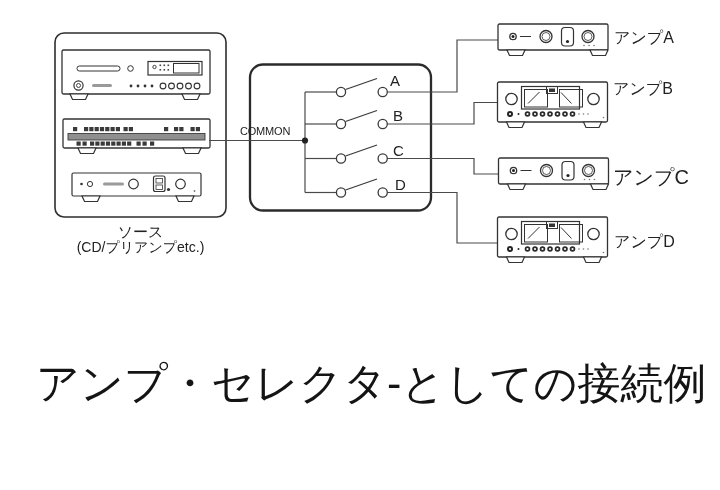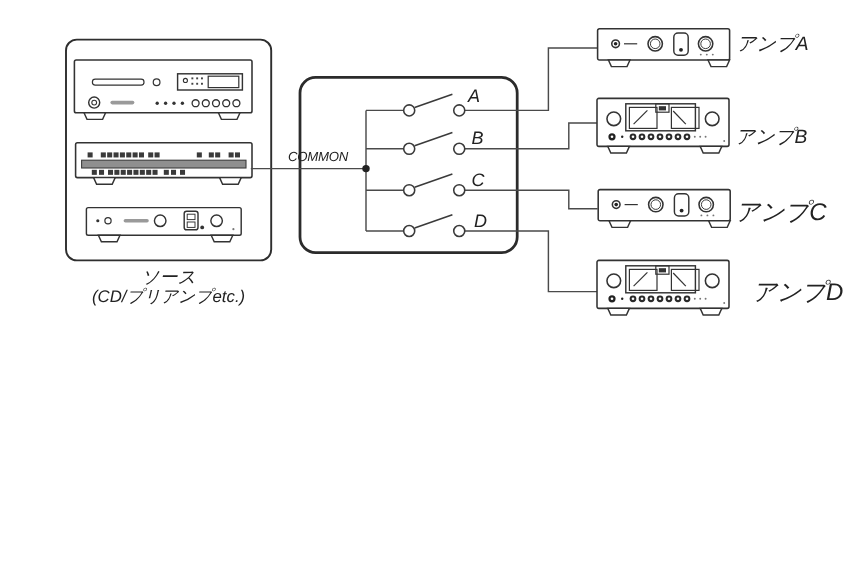--- a/index.html
+++ b/index.html
@@ -3,21 +3,21 @@
 <meta charset="utf-8">
 <style>
   html,body{margin:0;padding:0;background:#fff;}
   #stage{
     position:relative;width:720px;height:490px;background:#ffffff;overflow:hidden;
     font-family:"Liberation Sans",sans-serif;
   }
   #diagram-svg{position:absolute;left:0;top:0;}
   .lbl{
     position:absolute;color:#222;font-family:"Liberation Sans",sans-serif;
-    white-space:nowrap;line-height:1.1;font-style:italic;
+    white-space:nowrap;line-height:1.1;
   }
   .center{text-align:center;}
   #caption{
     position:absolute;left:36px;top:355px;width:680px;
     font-size:43px;color:#141414;letter-spacing:0px;
   }
 </style>
 </head>
 <body>
 
@@ -222,18 +222,19 @@
 <div class="lbl" style="left:390px;top:73px;font-size:15px;">A</div>
 <div class="lbl" style="left:393px;top:108px;font-size:15px;">B</div>
 <div class="lbl" style="left:393px;top:143px;font-size:15px;">C</div>
 <div class="lbl" style="left:395px;top:176.5px;font-size:15px;">D</div>
 
 
 <div class="lbl center" style="left:55px;top:224px;width:171px;font-size:15px;">ソース</div>
 <div class="lbl center" style="left:40px;top:240px;width:201px;font-size:14px;">(CD/プリアンプetc.)</div>
 
 <div class="lbl" style="left:614px;top:28.5px;font-size:16px;">アンプA</div>
-<div class="lbl" style="left:613px;top:106px;font-size:16px;">アンプB</div>
+<div class="lbl" style="left:613px;top:80px;font-size:16px;">アンプB</div>
 <div class="lbl" style="left:613px;top:165.5px;font-size:20px;">アンプC</div>
-<div class="lbl" style="left:614px;top:233px;font-size:20px;margin-left:13px;">アンプD</div>
-
+<div class="lbl" style="left:614px;top:233px;font-size:16px;">アンプD</div>
+
+<div id="caption">アンプ・セレクタ-としての接続例</div>
 
 </div>
 
 </body></html>

